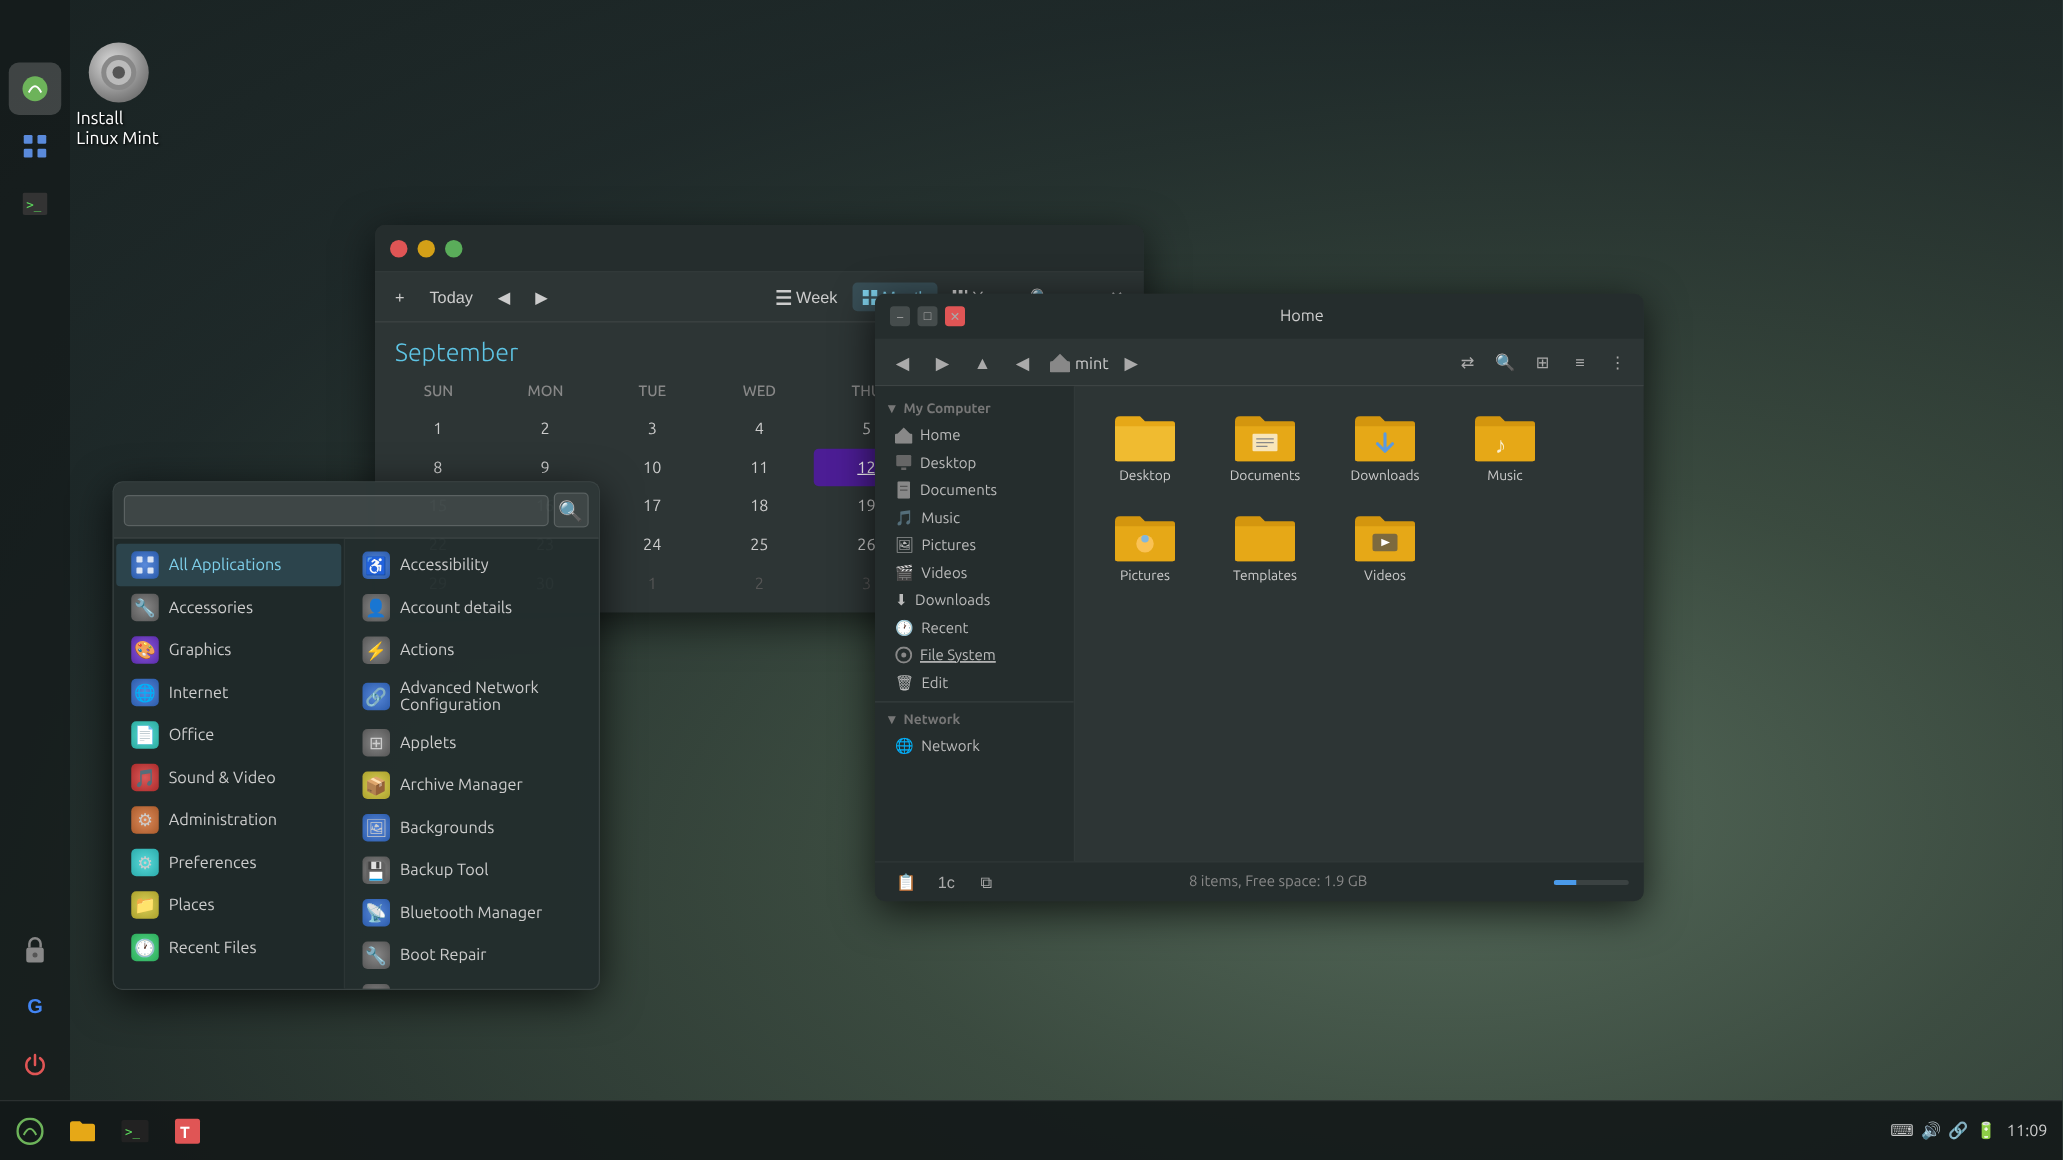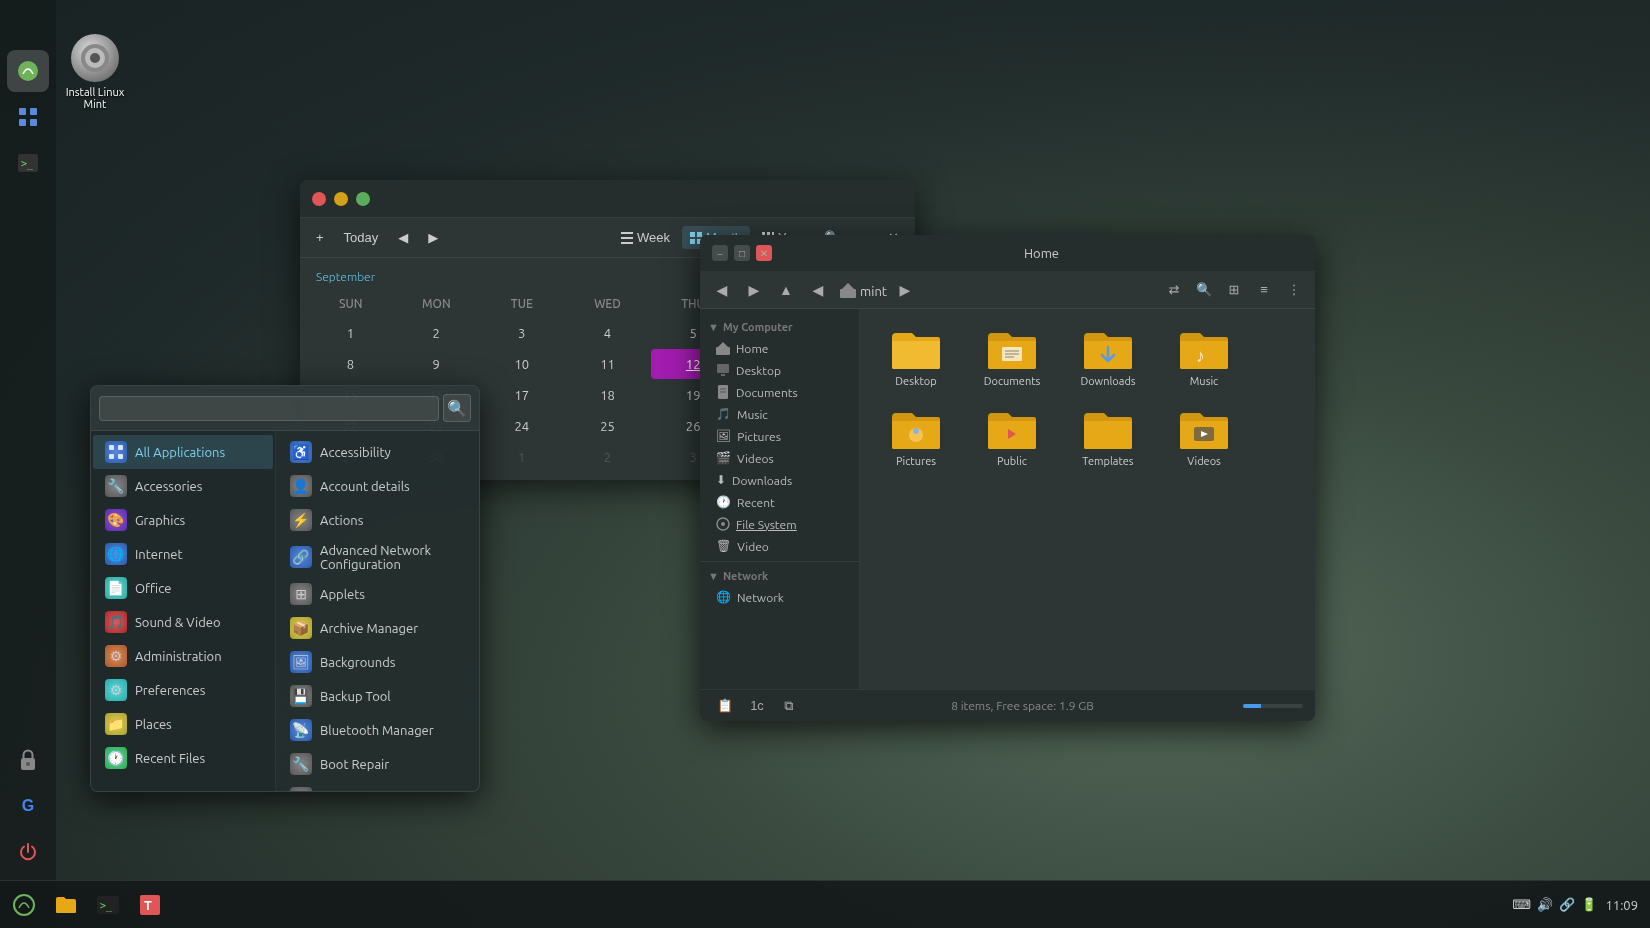--- a/index.html
+++ b/index.html
@@ -89,22 +89,22 @@
       width: 48px;
       height: 48px;
       border-radius: 50%;
       background: radial-gradient(circle at 40% 35%, #ddd 0%, #888 60%, #555 100%);
       display: flex;
       align-items: center;
       justify-content: center;
     }
     .desktop-icon-label {
       color: #fff;
-      font-size: 11px;
-      text-align: center;
+      font-size: 14px;
+      text-align: left;
       text-shadow: 1px 1px 2px #000;
     }
 
     
     .sidebar {
       position: absolute;
       left: 0; top: 0; bottom: 0;
       width: 56px;
       background: rgba(20,25,25,0.7);
       display: flex;
@@ -176,21 +176,21 @@
       font-size: 13px;
       display: flex;
       align-items: center;
       gap: 4px;
     }
     .cal-btn.active { background: rgba(100,180,220,0.2); color: #7ecfea; }
 
     .cal-month-header {
       padding: 12px 16px 6px;
       color: #5ec5e5;
-      font-size: 12px;
+      font-size: 20px;
       font-weight: 300;
     }
 
     .cal-grid {
       padding: 0 8px 8px;
     }
     .cal-days-header {
       display: grid;
       grid-template-columns: repeat(7, 1fr);
       color: #888;
@@ -206,21 +206,21 @@
     }
     .cal-day {
       text-align: center;
       padding: 8px 4px;
       font-size: 13px;
       color: #ccc;
       border-radius: 4px;
       cursor: pointer;
     }
     .cal-day.today {
-      background: #a21caf;
+      background: #4c1d95;
       color: #fff;
       border-radius: 4px;
       text-decoration: underline;
     }
     .cal-day.other-month { color: #555; }
 
     
     .filemanager-window {
       position: absolute;
       top: 235px;
@@ -750,21 +750,21 @@
       </div>
       <div class="fm-sidebar-item underline">
         <svg width="14" height="14" viewBox="0 0 14 14">
             <circle cx="7" cy="7" r="6" fill="none" stroke="#888" stroke-width="1.5"></circle>
             <circle cx="7" cy="7" r="2" fill="#888"></circle>
           </svg>
         <span style="text-decoration:underline;">File System</span>
       </div>
       <div class="fm-sidebar-item">
         <span style="font-size:12px;">🗑</span>
-        <span>Video</span>
+        <span>Edit</span>
       </div>
       <div class="divider"></div>
       <div class="fm-sidebar-header">
         <span>▼</span>
           <span>Network</span>
       </div>
       <div class="fm-sidebar-item">
         <span style="font-size:12px;">🌐</span>
         <span>Network</span>
       </div>
@@ -822,30 +822,20 @@
           <svg viewBox="0 0 52 44" width="52" height="44">
               <path d="M2 10 Q2 6 6 6 L22 6 L26 10 L48 10 Q50 10 50 12 L50 40 Q50 42 48 42 L4 42 Q2 42 2 40 Z" fill="#d4960e"></path>
               <path d="M2 14 L50 14 L50 40 Q50 42 48 42 L4 42 Q2 42 2 40 Z" fill="#e6a817"></path>
               <circle cx="26" cy="28" r="7" fill="rgba(255,200,100,0.8)"></circle>
               <circle cx="26" cy="24" r="3" fill="rgba(100,180,255,0.8)"></circle>
             </svg>
         </div>
         <span class="fm-item-label">Pictures</span>
       </div>
 
-      <div class="fm-item">
-        <div class="fm-folder-icon">
-          <svg viewBox="0 0 52 44" width="52" height="44">
-              <path d="M2 10 Q2 6 6 6 L22 6 L26 10 L48 10 Q50 10 50 12 L50 40 Q50 42 48 42 L4 42 Q2 42 2 40 Z" fill="#d4960e"></path>
-              <path d="M2 14 L50 14 L50 40 Q50 42 48 42 L4 42 Q2 42 2 40 Z" fill="#e6a817"></path>
-              <path d="M22 22 L30 27 L22 32 Z" fill="#e05555"></path>
-            </svg>
-        </div>
-        <span class="fm-item-label">Public</span>
-      </div>
 
       <div class="fm-item">
         <div class="fm-folder-icon">
           <svg viewBox="0 0 52 44" width="52" height="44">
               <path d="M2 10 Q2 6 6 6 L22 6 L26 10 L48 10 Q50 10 50 12 L50 40 Q50 42 48 42 L4 42 Q2 42 2 40 Z" fill="#d4960e"></path>
               <path d="M2 14 L50 14 L50 40 Q50 42 48 42 L4 42 Q2 42 2 40 Z" fill="#e6a817"></path>
             </svg>
         </div>
         <span class="fm-item-label">Templates</span>
       </div>

